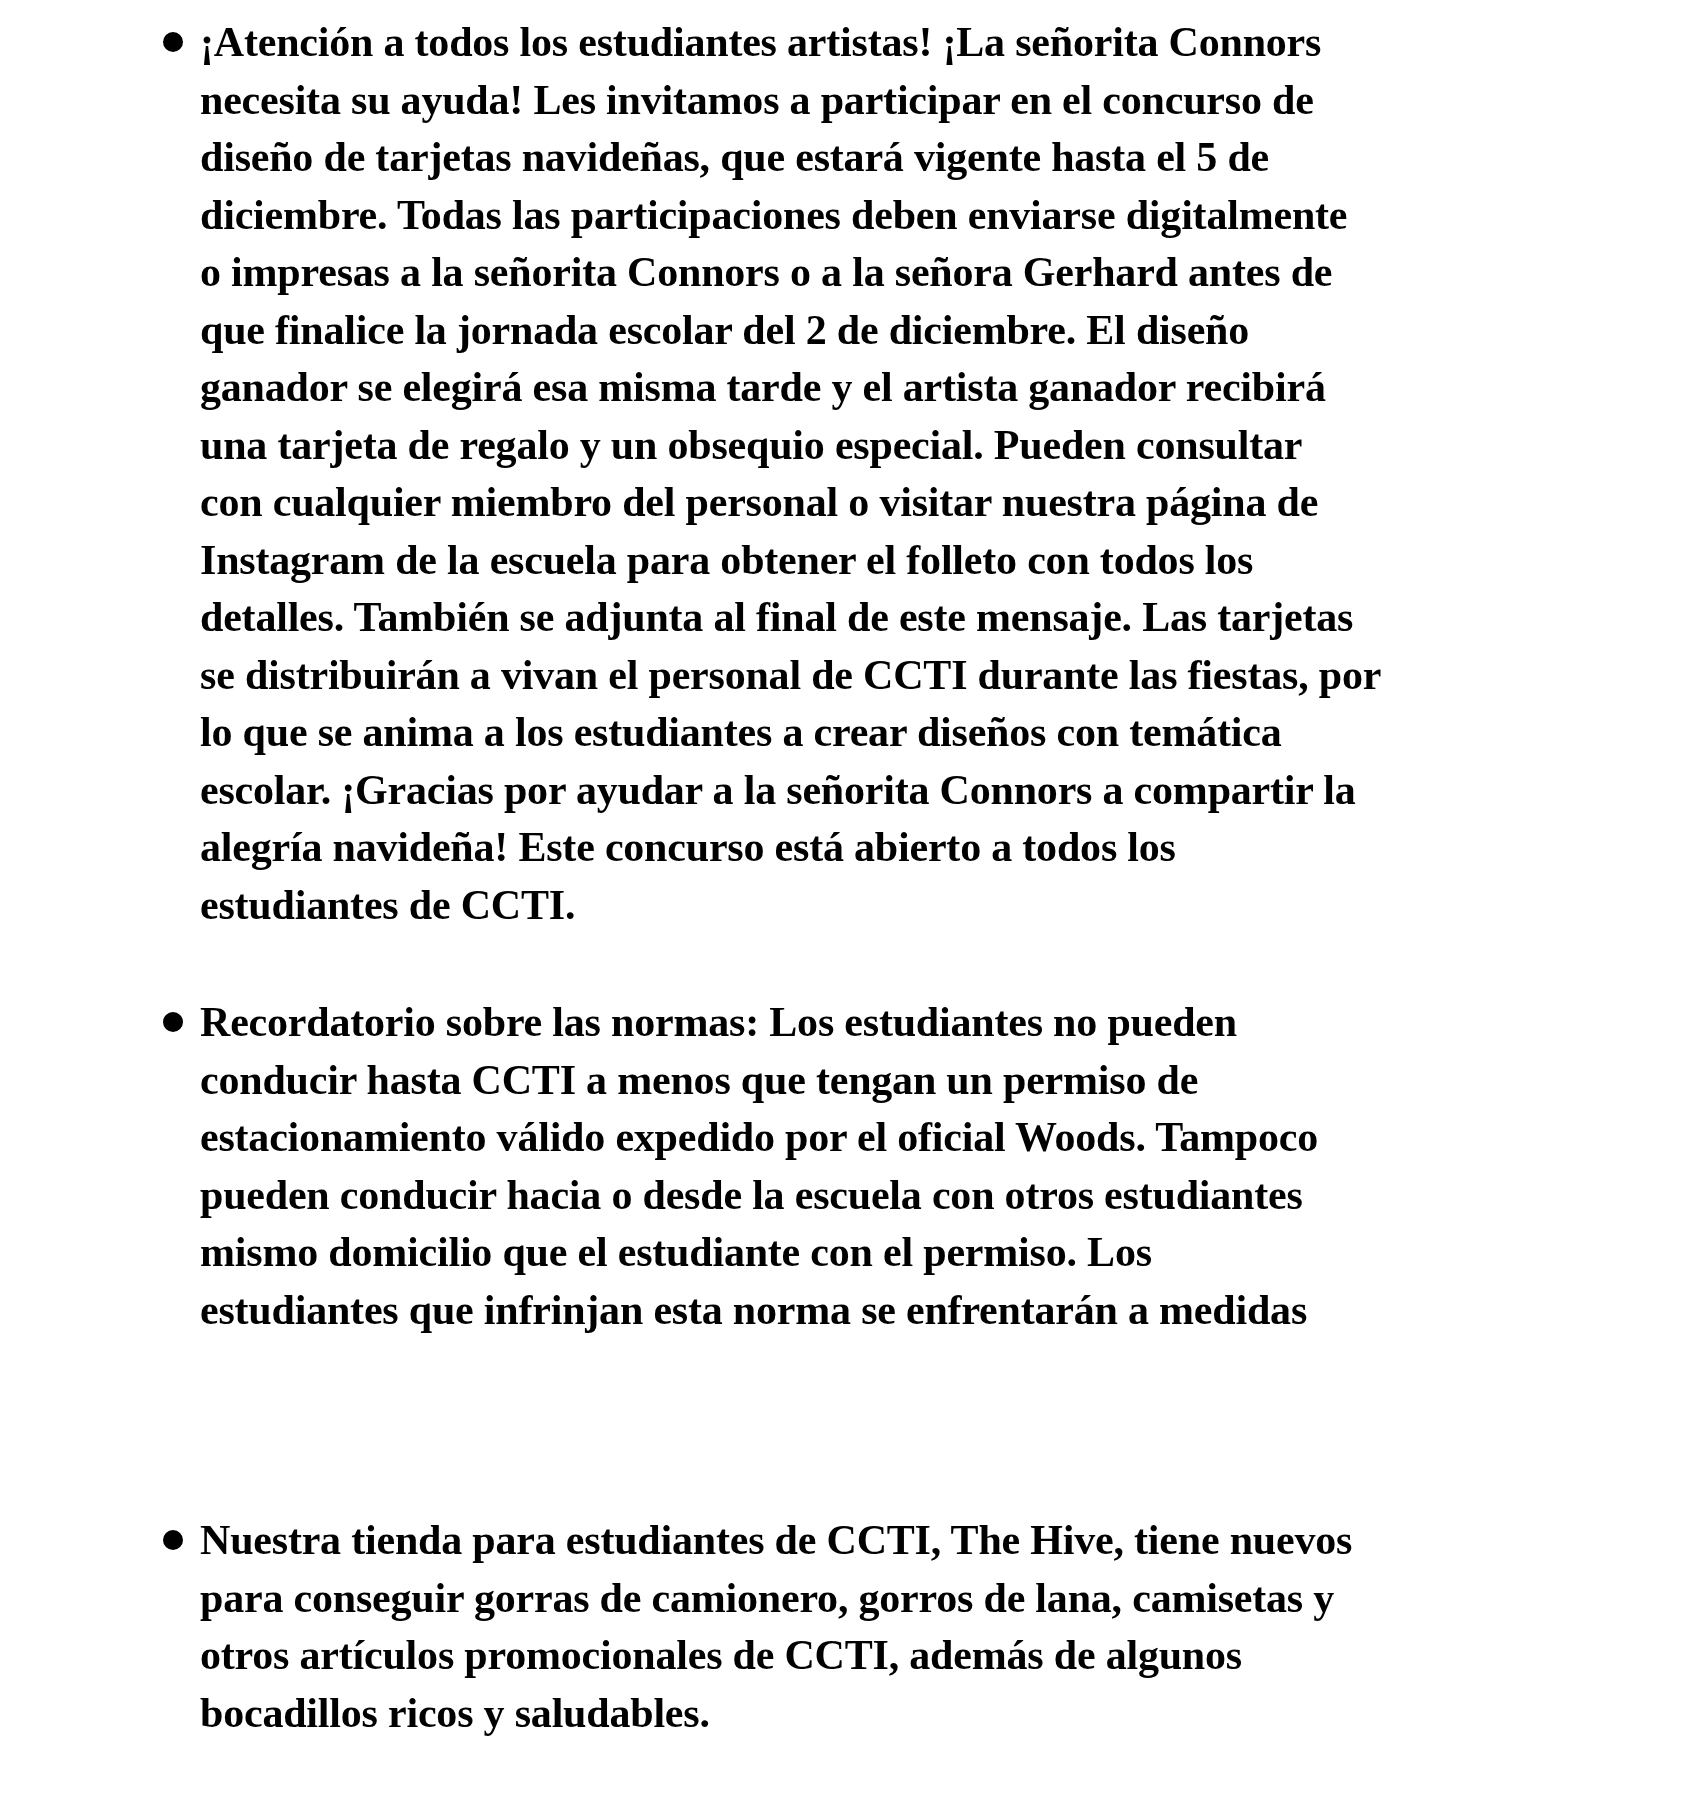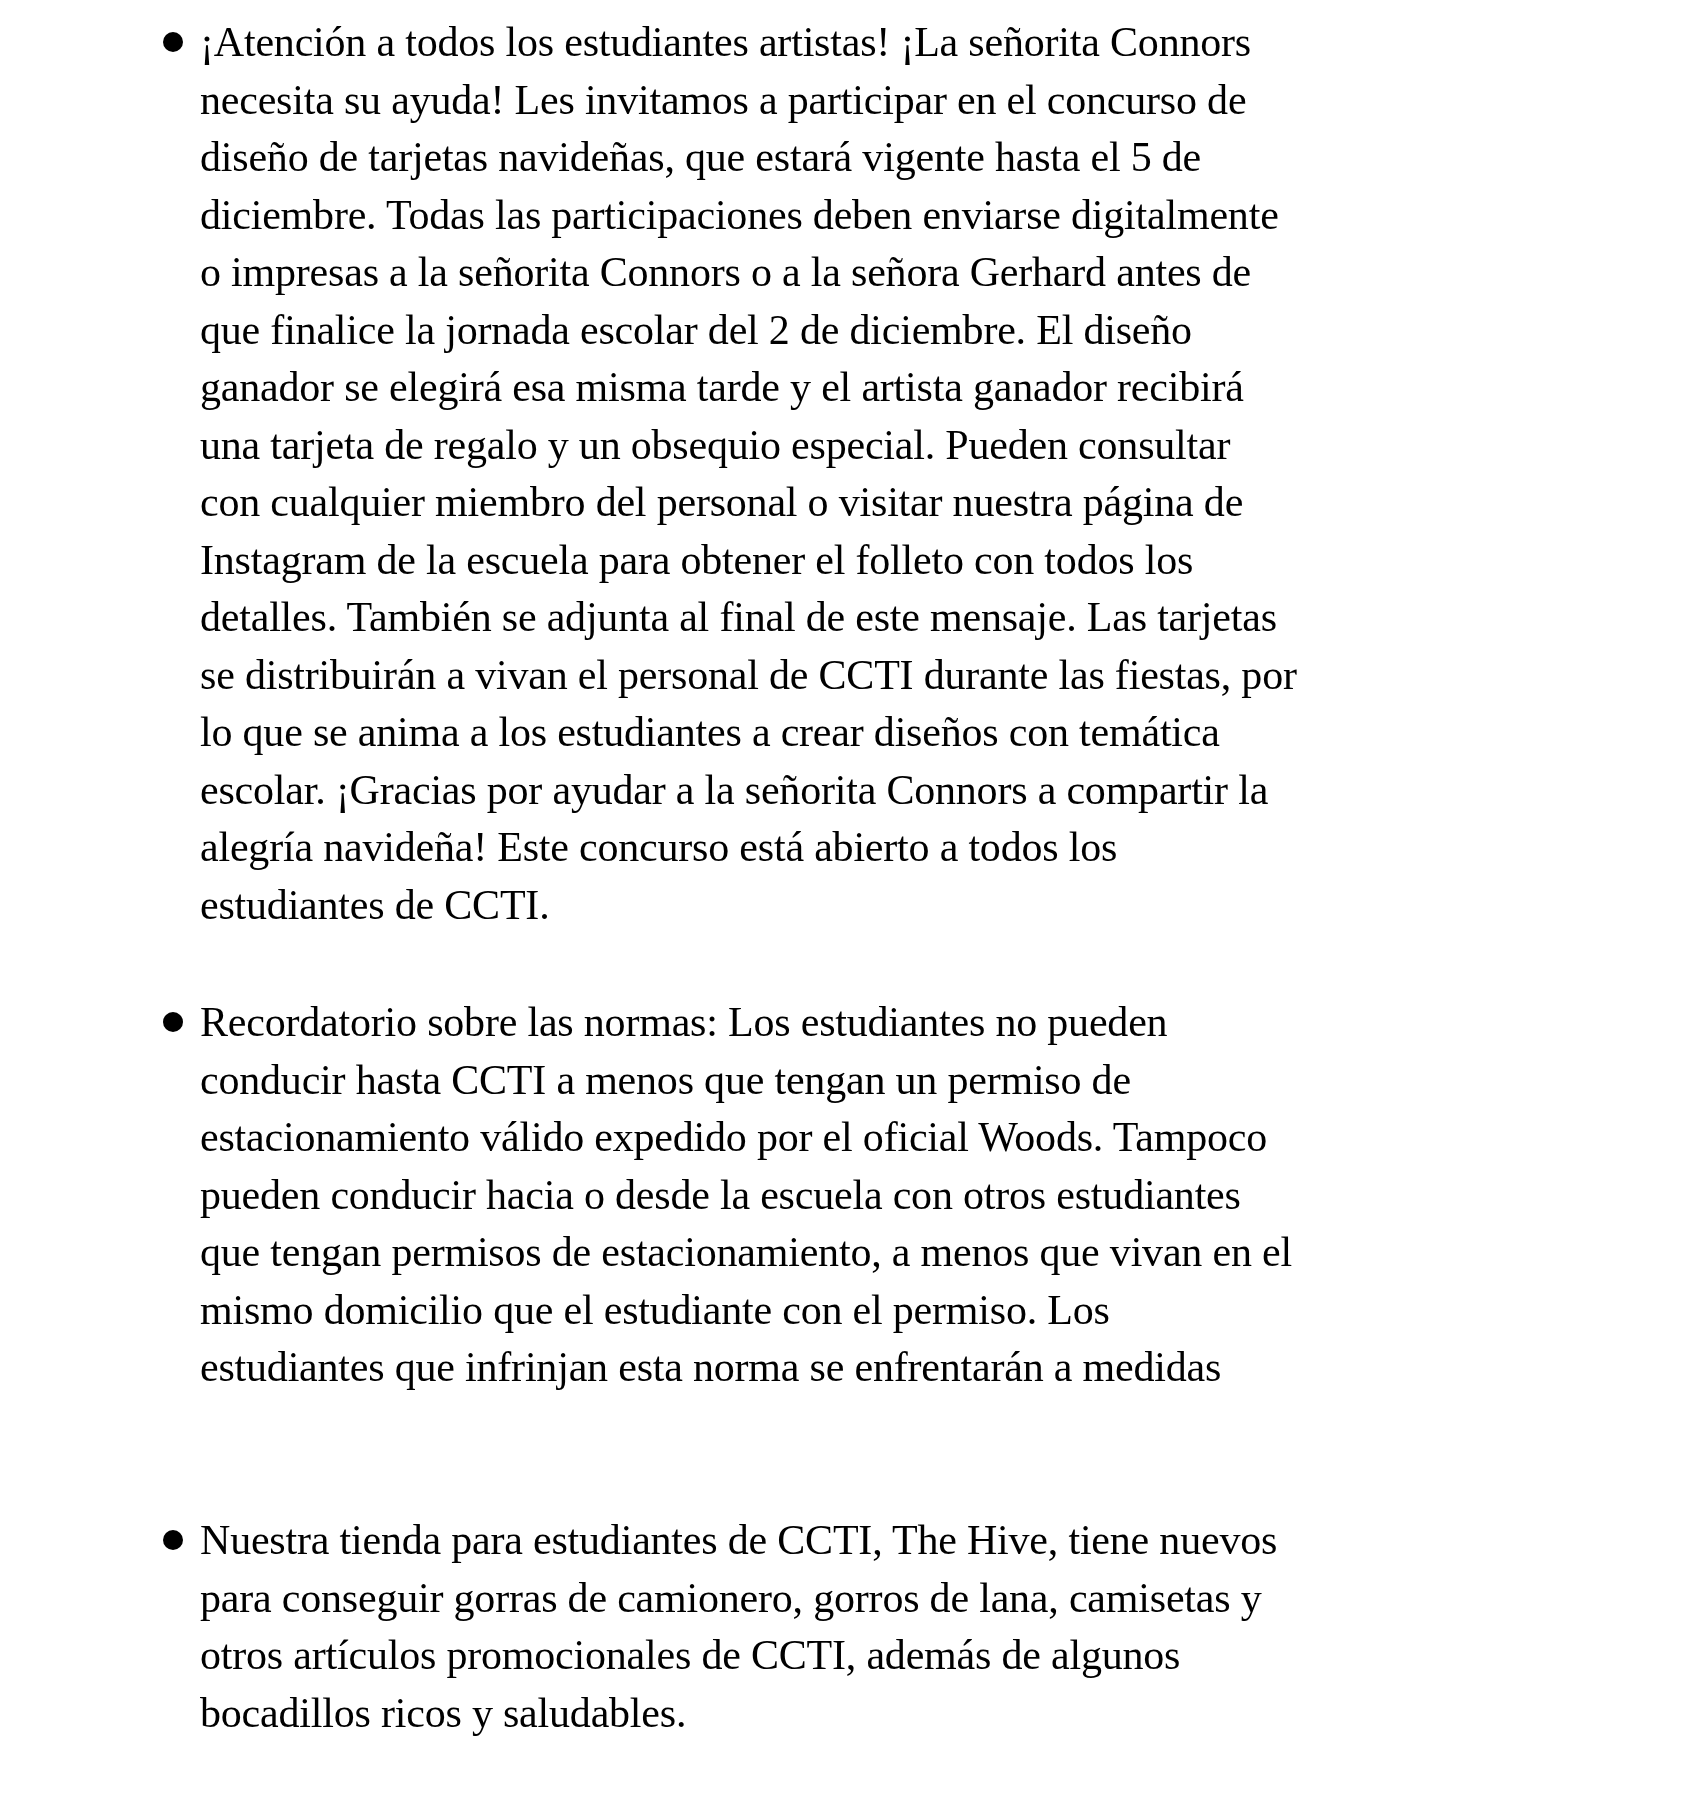--- a/index.html
+++ b/index.html
@@ -41,20 +41,21 @@
       top: 0;
       width: 1440px;
     }
     .line {
       display: block;
       height: 57.5px;
       line-height: 57.5px;
       font-size: 42px;
       white-space: nowrap;
       letter-spacing: -0.2px;
+      font-weight: bold;
     }
   </style>
 </head>
 <body>
 
 <div class="doc">
 
   <div class="bullet-item" style="top: 14px;">
     <span class="bullet-dot"></span>
     <div class="bullet-text">
@@ -77,21 +78,20 @@
     </div>
   </div>
 
   <div class="bullet-item" style="top: 994px;">
     <span class="bullet-dot"></span>
     <div class="bullet-text">
       <span class="line">Recordatorio sobre las normas: Los estudiantes no pueden</span>
       <span class="line">conducir hasta CCTI a menos que tengan un permiso de</span>
       <span class="line">estacionamiento válido expedido por el oficial Woods. Tampoco</span>
       <span class="line">pueden conducir hacia o desde la escuela con otros estudiantes</span>
-      <span class="line">que tengan permisos de estacionamiento, a menos que vivan en el</span>
       <span class="line">mismo domicilio que el estudiante con el permiso. Los</span>
       <span class="line">estudiantes que infrinjan esta norma se enfrentarán a medidas</span>
     </div>
   </div>
 
   <div class="bullet-item" style="top: 1512px;">
     <span class="bullet-dot"></span>
     <div class="bullet-text">
       <span class="line">Nuestra tienda para estudiantes de CCTI, The Hive, tiene nuevos</span>
       <span class="line">para conseguir gorras de camionero, gorros de lana, camisetas y</span>

